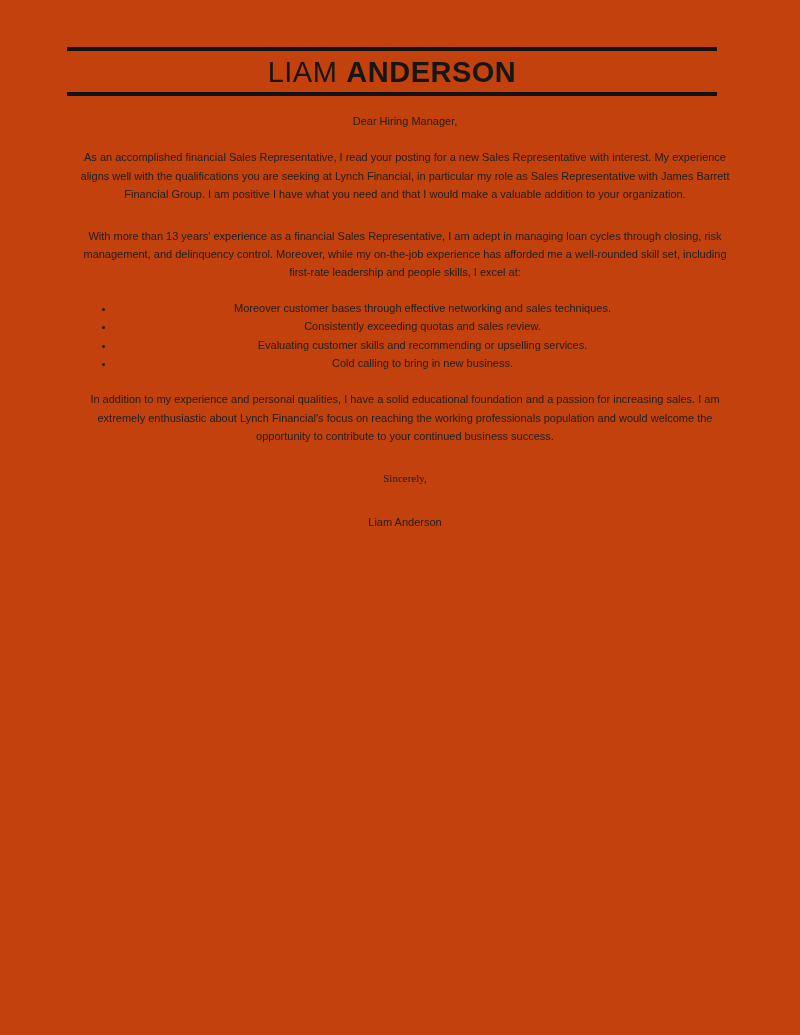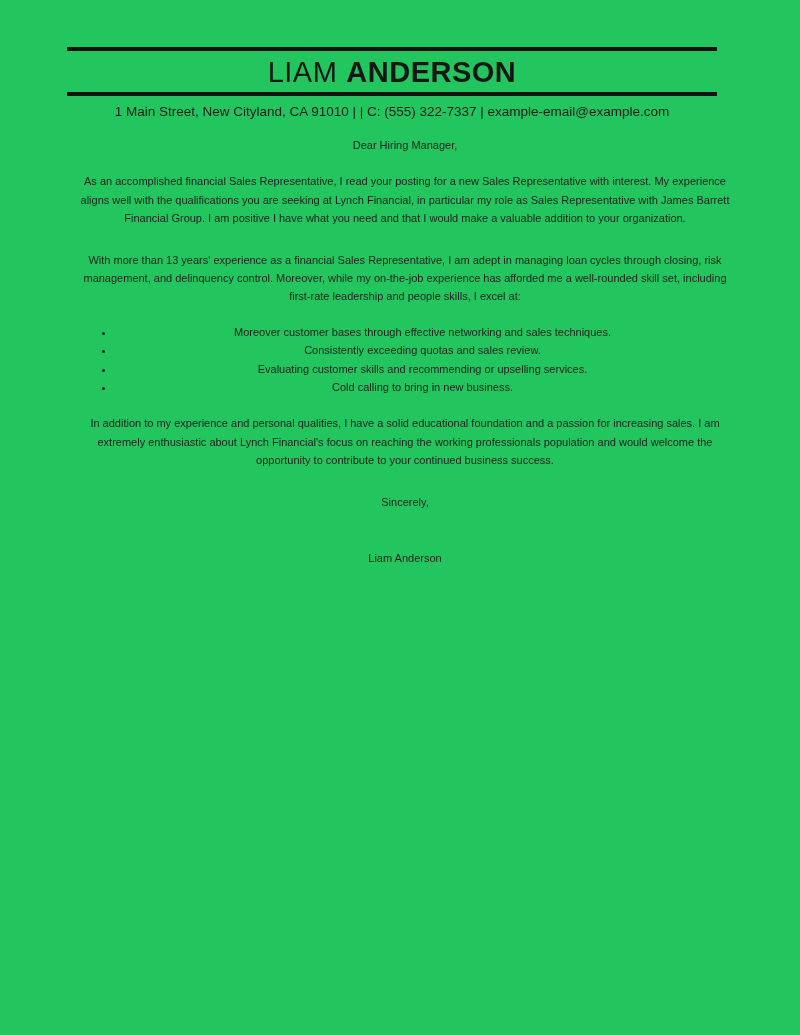--- a/index.html
+++ b/index.html
@@ -1,21 +1,21 @@
 <!DOCTYPE html>
 <html><head>
 <meta charset="utf-8">
 <style>
   * { margin: 0; padding: 0; box-sizing: border-box; }
   html, body { background: #ffffff; }
   .page {
     position: relative;
     width: 800px;
     height: 1035px;
-    background: #22c55e;
+    background: #c2410c;
     font-family: "Liberation Sans", "DejaVu Sans", sans-serif;
     color: #1f1f1f;
     overflow: hidden;
   }
   .letterhead {
     width: 650px;
     margin: 47px 0 0 67px;
   }
   .rule {
     height: 4px;
@@ -53,37 +53,36 @@
   .para        { margin-bottom: 23px; margin-top: 18px; }
   .para-pre-list { margin-bottom: 17px; }
   ul.skills {
     list-style: disc;
     padding-left: 35px;
     margin: 0 0 18px 0;
   }
   ul.skills li { line-height: 18.4px; }
   .para-followup { margin-bottom: 16px; }
   .thank-you   { margin-bottom: 8px; }
-  .sign-off    { margin-bottom: 38px; }
+  .sign-off    { margin-bottom: 26px; font-family: Liberation Serif, serif; }
   .signature   { margin-bottom: 0; }
 </style>
 </head>
 <body>
 
 <div class="page">
 
   <div class="letterhead">
     <div class="rule"></div>
     <div class="name">
       <span class="first">LIAM</span><span class="last">ANDERSON</span>
     </div>
     <div class="rule"></div>
   </div>
 
-  <div class="contact">1 Main Street, New Cityland, CA 91010 | | C: (555) 322-7337 | example-email@example.com</div>
 
   <div class="letter-body">
     <p class="salutation">Dear Hiring Manager,</p>
 
     <p class="para">As an accomplished financial Sales Representative, I read your posting for a new Sales Representative with interest. My experience aligns well with the qualifications you are seeking at Lynch Financial, in particular my role as Sales Representative with James Barrett Financial Group. I am positive I have what you need and that I would make a valuable addition to your organization.</p>
 
     <p class="para para-pre-list">With more than 13 years' experience as a financial Sales Representative, I am adept in managing loan cycles through closing, risk management, and delinquency control. Moreover, while my on-the-job experience has afforded me a well-rounded skill set, including first-rate leadership and people skills, I excel at:</p>
 
     <ul class="skills">
       <li>Moreover customer bases through effective networking and sales techniques.</li>

